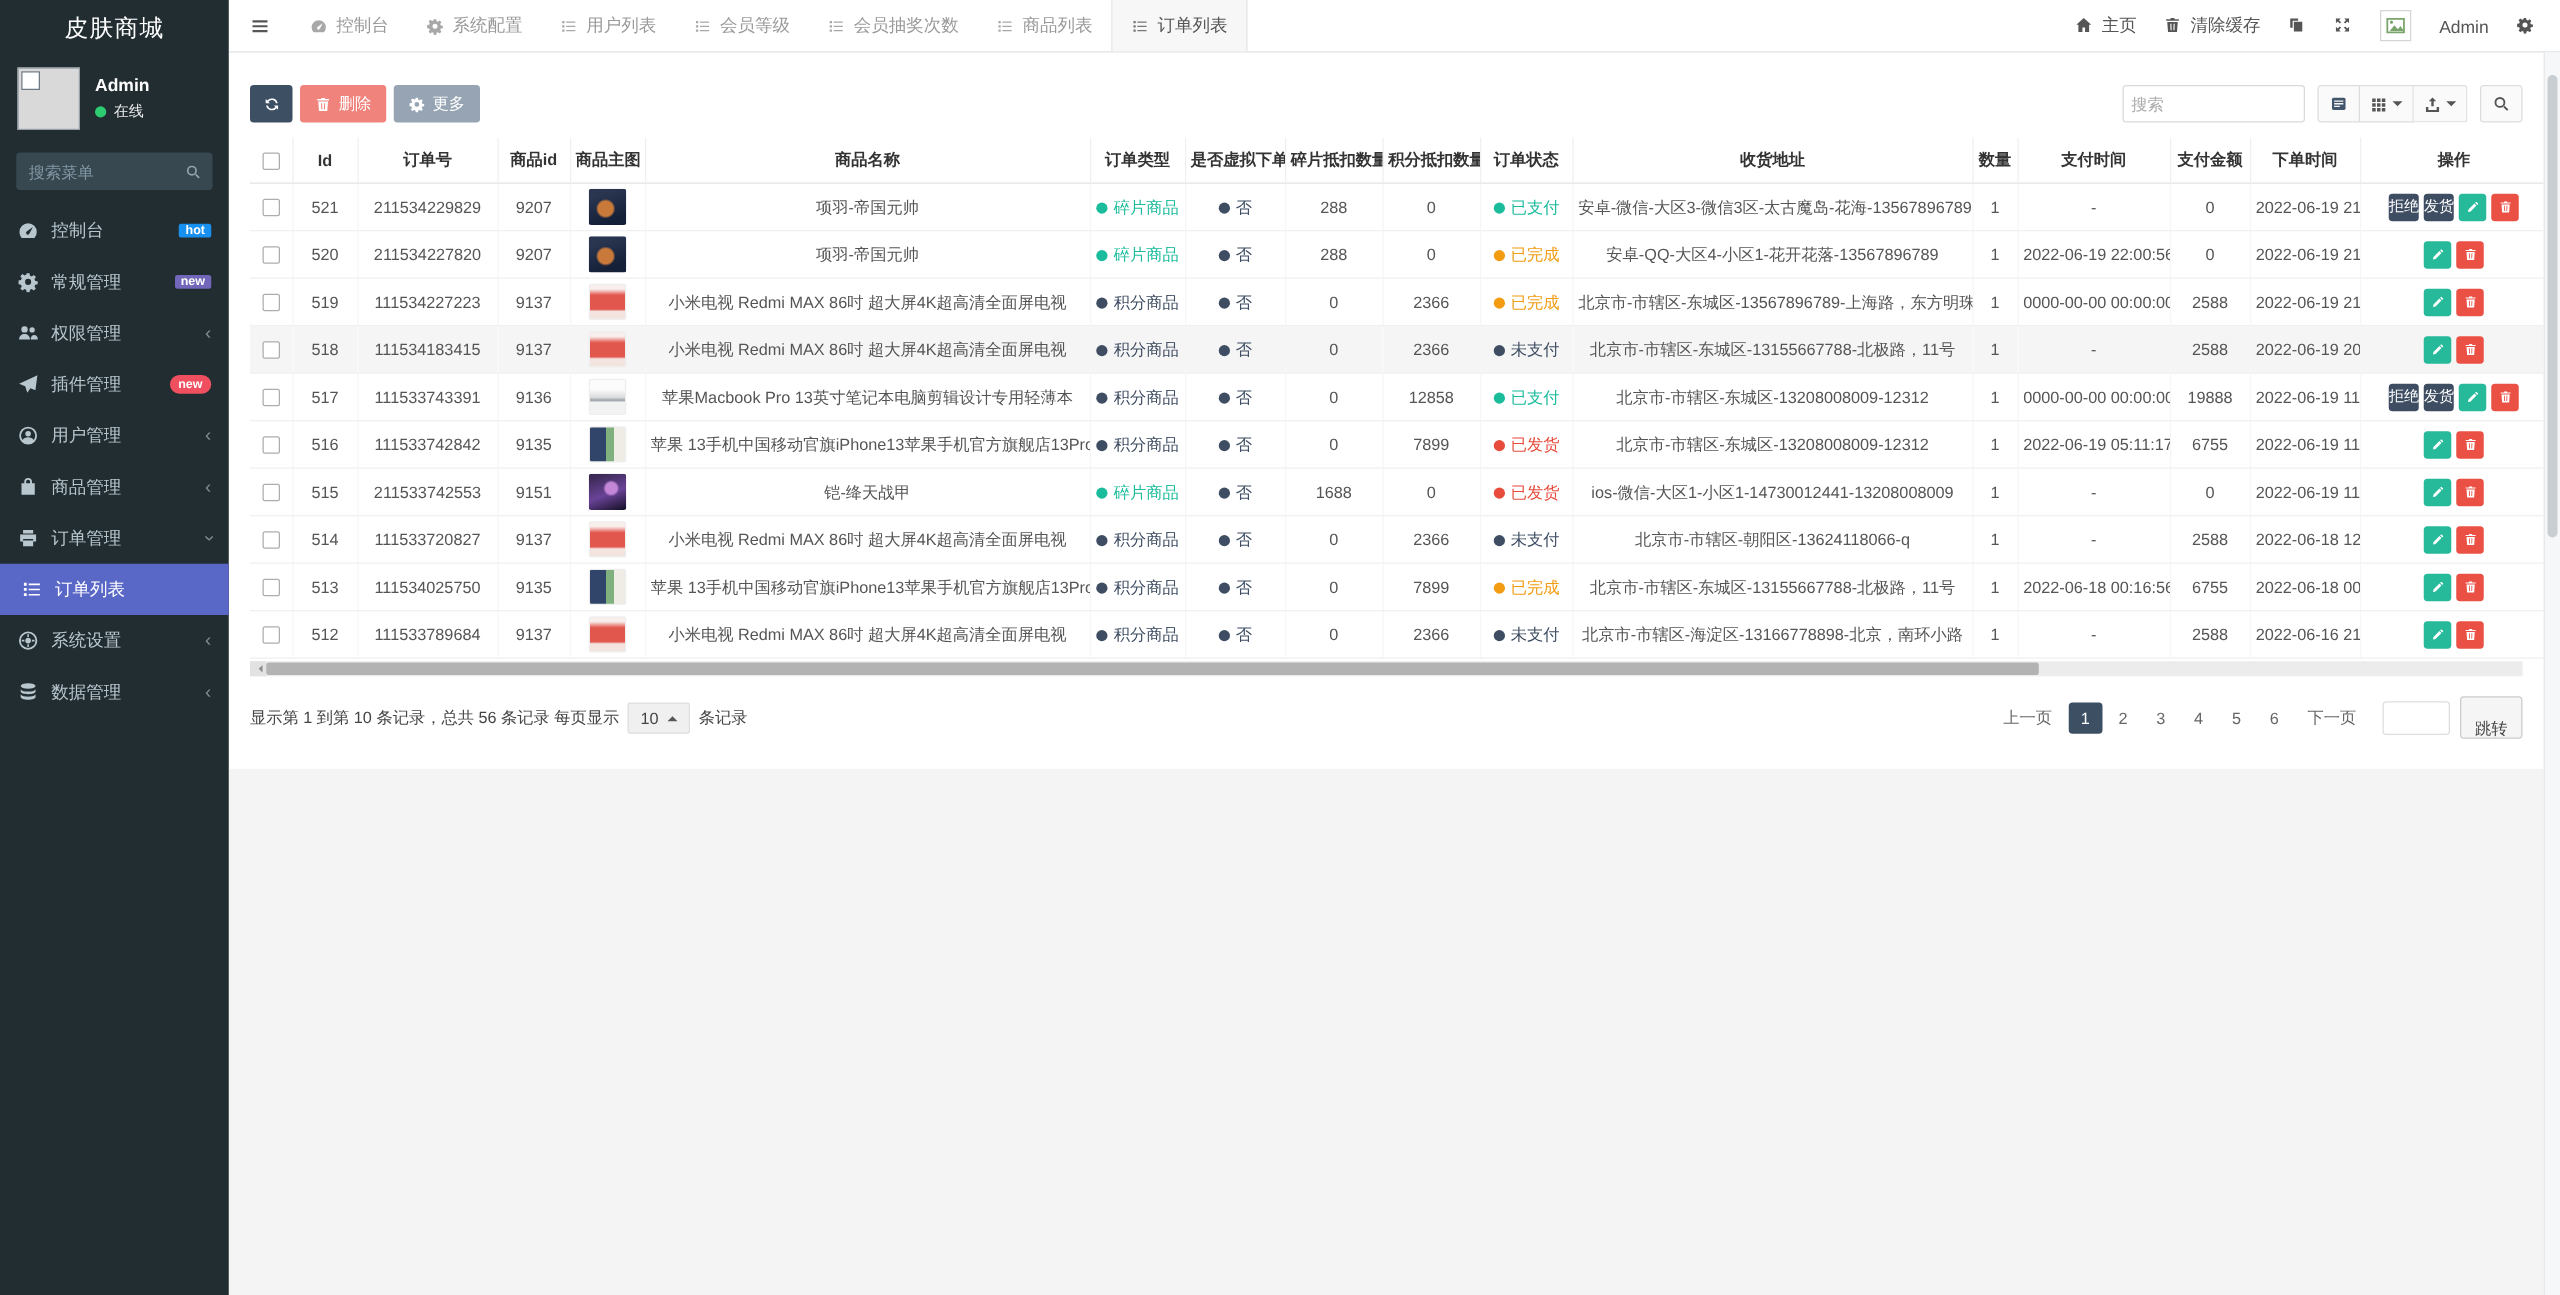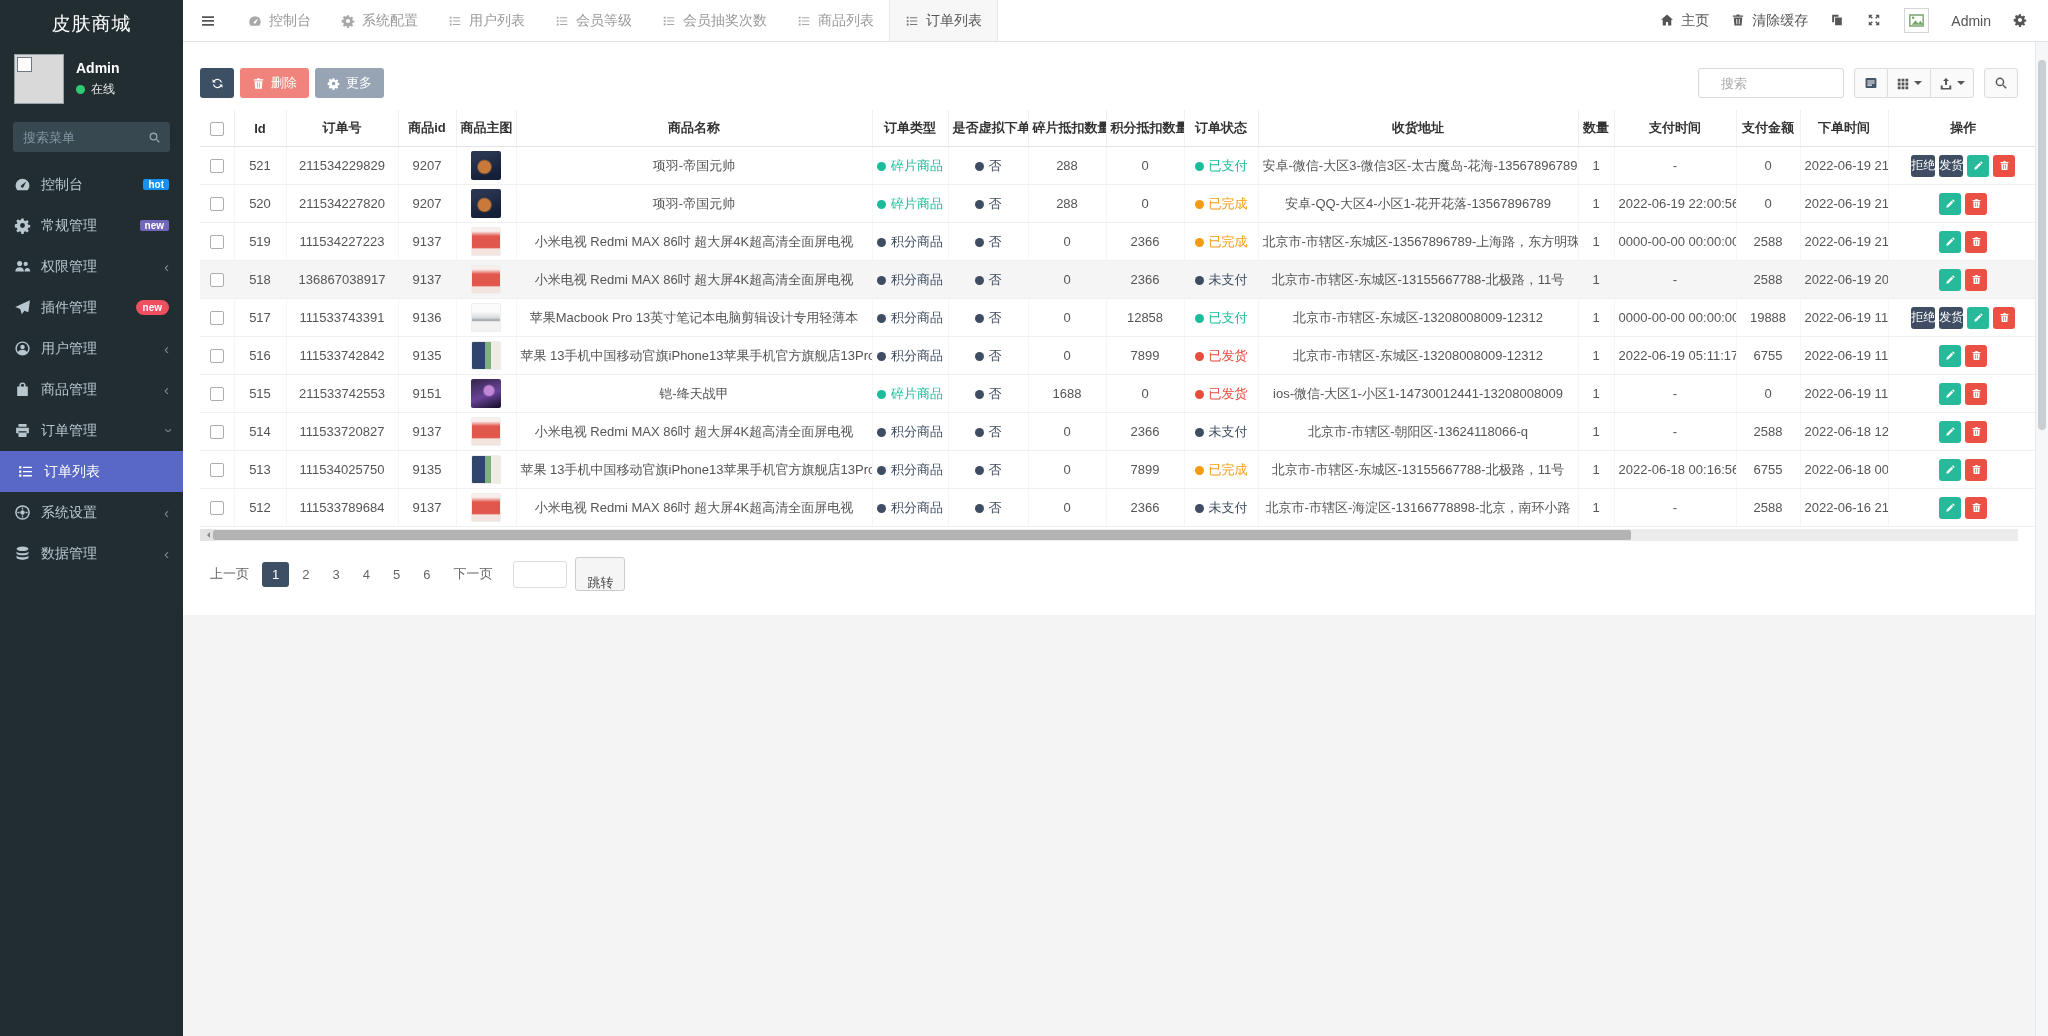--- a/index.html
+++ b/index.html
@@ -54,21 +54,21 @@
   .content { position:absolute; left:183px; top:42px; right:13px; bottom:0; background:#f4f4f4; overflow:hidden; }
   .panel { background:#fff; padding:26px 17px 0; }
   .toolbar { display:flex; align-items:center; margin-bottom:12px; }
   .toolbar-left { display:flex; }
   .btn { height:30px; border:0; border-radius:3px; color:#fff; font-size:13px; display:inline-flex; align-items:center; gap:6px; padding:0 12px; margin-right:6px; cursor:pointer; font-family:inherit; }
   .btn svg { width:13px; height:13px; }
   .btn-refresh { width:34px; padding:0; justify-content:center; background:#3d4f63; }
   .btn-danger { background:#f0837b; }
   .btn-muted { background:#96a4b3; }
   .toolbar-right { margin-left:auto; display:flex; align-items:center; }
-  .search-input { width:146px; height:30px; border:1px solid #d9d9d9; border-radius:3px; padding:0 22px; font-size:13px; color:#555; margin-right:10px; outline:none; font-family:inherit; }
+  .search-input { width:146px; height:30px; border:1px solid #d9d9d9; border-radius:3px; padding:0 6px; font-size:13px; color:#555; margin-right:10px; outline:none; font-family:inherit; }
   .search-input::placeholder { color:#aaa; }
   .btn-group { display:flex; margin-right:10px; }
   .gbtn { height:30px; min-width:34px; padding:0 8px; background:#fafafa; border:1px solid #ddd; border-left-width:0; display:inline-flex; align-items:center; justify-content:center; gap:5px; color:#555; cursor:pointer; }
   .gbtn:first-child { border-left-width:1px; border-radius:3px 0 0 3px; }
   .gbtn:last-child { border-radius:0 3px 3px 0; }
   .gbtn svg { width:14px; height:14px; }
   .gbtn .detail-ic { color:#44566c; }
   .gbtn-single { border-left-width:1px !important; border-radius:3px !important; }
   .caret { width:0; height:0; border:4px solid transparent; border-top-color:#555; margin-top:4px; }
 
@@ -553,21 +553,21 @@
                   <span>
                     <svg viewBox="0 0 16 16" fill="currentColor">
                       <path d="M6.2 1.6h3.6v1.2h4v1.4H2.2V2.8h4zM3.2 5.2h9.6l-.7 9.2H3.9zM6 6.8l.2 6h1l-.2-6zm3 0-.2 6h1l.2-6z"></path>
                     </svg>
                   </span>
                 </button></td>
             </tr>
             <tr class="shaded">
               <td><span class="cb"></span></td>
               <td>518</td>
-              <td>136867038917</td>
+              <td>111534183415</td>
               <td>9137</td>
               <td>
                 <div class="thumb thumb-tv"></div>
               </td>
               <td>小米电视 Redmi MAX 86吋 超大屏4K超高清全面屏电视</td>
               <td><span class="dot d-dark"></span><span class="c-dark">积分商品</span></td>
               <td><span class="dot d-dark"></span><span class="c-dark">否</span></td>
               <td>0</td>
               <td>2366</td>
               <td><span class="dot d-dark"></span><span class="c-dark">未支付</span></td>
@@ -790,20 +790,28 @@
             </tr>
           </tbody>
       </table>
 
       <div class="hscroll">
         <span class="hs-arrow"></span>
         <span class="hs-thumb"></span>
       </div>
 
       <div class="table-footer">
+        <div class="footer-info">
+          <span>显示第 1 到第 10 条记录，总共 56 条记录 每页显示</span>
+          <span class="page-size">
+              <span>10</span>
+              <span class="up-caret"></span>
+            </span>
+          <span>条记录</span>
+        </div>
         <div class="pagination" id="pagination">
             <span class="page-link">上一页</span>
             <span class="page-link active">1</span>
             <span class="page-link">2</span>
             <span class="page-link">3</span>
             <span class="page-link">4</span>
             <span class="page-link">5</span>
             <span class="page-link">6</span>
             <span class="page-link">下一页</span>
             <input class="jump-input" style="">

